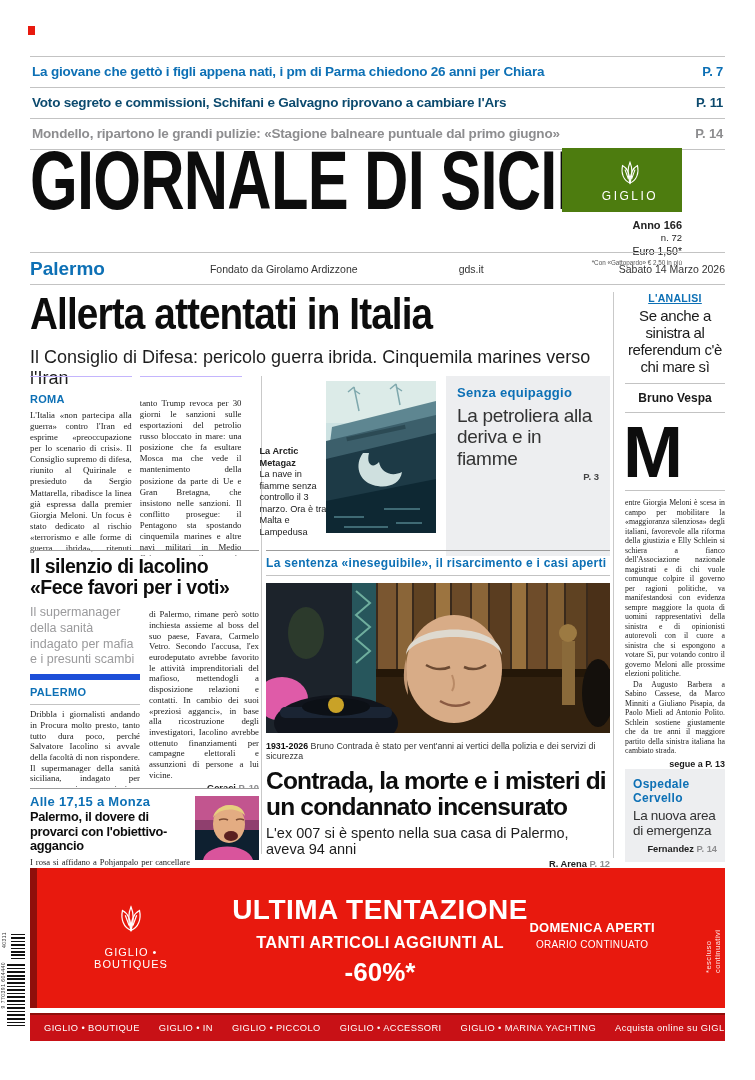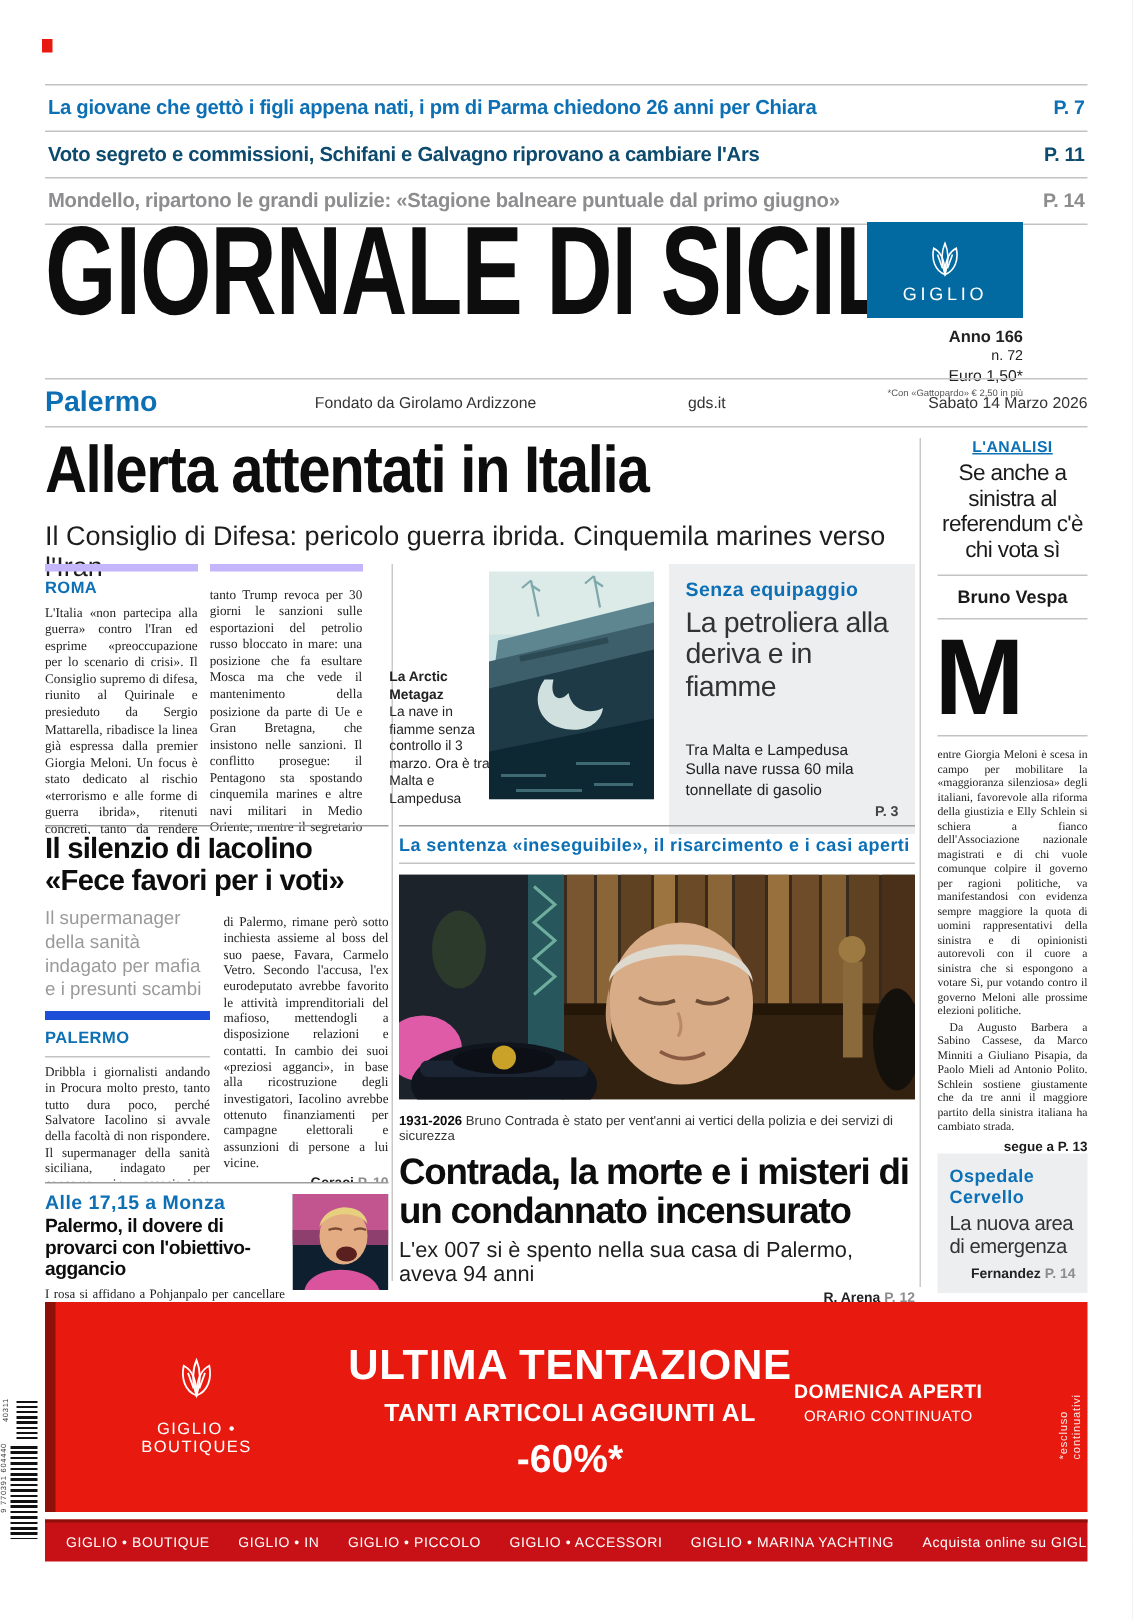--- a/index.html
+++ b/index.html
@@ -14,22 +14,22 @@
          border-top:1px solid #c3c3c3;padding:7px 2px 8px 2px;
          font-weight:bold;font-size:13.5px;letter-spacing:-0.2px;}
   .strip:last-child{border-bottom:1px solid #c3c3c3;}
   .c-blue{color:#0d70b5;} .c-black{color:#0c4a6e;} .c-gray{color:#8d8d8f;}
   .strip .pg{font-size:13px;white-space:nowrap;margin-left:12px;}
 
   
   .masthead{position:absolute;left:30px;right:30px;top:146px;height:104px;}
   .mast-title{font-size:84px;font-weight:bold;letter-spacing:-1px;line-height:0.82;
               transform:scaleX(0.73);transform-origin:left top;white-space:nowrap;color:#0d0d0d;}
-  .giglio-box{position:absolute;right:43px;top:2px;width:104px;height:64px;background:#0369a1;
-              display:flex;flex-direction:column;align-items:center;justify-content:center;color:#fff;}
+  .giglio-box{position:absolute;right:43px;top:2px;width:104px;height:64px;background:#4d7c0f;
+              display:flex;flex-direction:column;align-items:center;justify-content:center;color:#fff;padding-left:16px;}
   .giglio-box .brand{font-size:12px;letter-spacing:2.5px;margin-top:1px;}
   .anno-block{position:absolute;right:43px;top:72px;text-align:right;line-height:1.3;color:#222;}
   .anno-block .a1{font-weight:bold;font-size:11px;}
   .anno-block .a2{font-size:9.5px;}
   .anno-block .a3{font-size:10.5px;}
   .anno-block .a4{font-size:6.3px;color:#555;margin-top:1px;}
 
   
   .dateline{position:absolute;left:30px;right:30px;top:252px;height:31px;
             border-top:1px solid #c3c3c3;border-bottom:1px solid #c3c3c3;
@@ -40,21 +40,21 @@
 
   
   .lead-hl{position:absolute;left:30px;top:289px;font-size:44px;font-weight:bold;
            letter-spacing:-1px;transform:scaleX(0.88);transform-origin:left top;
            white-space:nowrap;color:#0d0d0d;}
   .lead-sub{position:absolute;left:30px;top:347px;width:580px;font-size:18px;color:#1d1d1d;}
   .vline-mid{position:absolute;left:261px;top:376px;height:478px;width:1px;background:#c9c9c9;}
   .vline-right{position:absolute;left:613px;top:292px;height:566px;width:1px;background:#c9c9c9;}
 
   .lead-row{position:absolute;left:30px;top:376px;width:580px;height:180px;display:flex;overflow:hidden;}
-  .lead-col{width:106px;border-top:5px solid #c4b5fd;padding-top:5px;}
+  .lead-col{width:106px;border-top:1px solid #c4b5fd;padding-top:16px;}
   .lead-col.second{margin-left:8px;}
   .kicker{color:#0d70b5;font-weight:bold;font-size:11px;letter-spacing:0.3px;}
   .bodytext{font-size:8.8px;line-height:1.26;text-align:justify;color:#222;}
   .lead-col .bodytext{margin-top:5px;}
 
   .ship-block{position:relative;width:188px;margin-left:16px;}
   .ship-photo{position:absolute;right:2px;top:5px;width:110px;height:152px;}
   .ship-cap{position:absolute;left:2px;bottom:18px;width:72px;font-size:9.2px;line-height:1.25;color:#222;}
   .ship-cap b{font-size:9.2px;}
 
@@ -223,24 +223,20 @@
       </svg>
       <div class="ship-cap">
         <b>La Arctic Metagaz</b><br>
         <span>La nave in fiamme senza controllo il 3 marzo. Ora è tra Malta e Lampedusa</span>
       </div>
     </div>
 
     <div class="tanker-box graybox">
       <div class="kicker">Senza equipaggio</div>
       <div class="box-hl">La petroliera alla deriva e in fiamme</div>
-      <div class="dek">
-        <span>Tra Malta e Lampedusa</span><br>
-        <span>Sulla nave russa 60 mila tonnellate di gasolio</span>
-      </div>
       <div class="pg">P. 3</div>
     </div>
   </div>
 
   <div class="iacolino">
     <div class="iac-hl">Il silenzio di Iacolino «Fece favori per i voti»</div>
     <div class="iac-cols">
       <div class="iac-left">
         <div class="iac-dek">Il supermanager della sanità indagato per mafia e i presunti scambi</div>
         <div class="iac-kicker kicker">PALERMO</div>
@@ -320,21 +316,21 @@
       <path d="M8 64 C12 46 52 46 58 64 Z" fill="#d9549c"></path>
       <ellipse cx="34" cy="28" rx="16" ry="19" fill="#e3ac82"></ellipse>
       <path d="M18 22 C20 6 48 4 50 20 C44 11 24 11 18 22Z" fill="#e6cf7e"></path>
       <path d="M24 24 q5 -2 9 0 M41 24 q4 -2 8 0" stroke="#7a4a33" stroke-width="1.5" fill="none"></path>
       <ellipse cx="36" cy="40" rx="7" ry="5" fill="#5a1f1f"></ellipse>
     </svg>
   </div>
 
   <div class="rightcol">
     <div class="an-kicker kicker">L'ANALISI</div>
-    <div class="an-hl">Se anche a sinistra al referendum c'è chi vota sì</div>
+    <div class="an-hl">Se anche a sinistra al referendum c'è chi mare sì</div>
     <div class="an-rule"></div>
     <div class="an-byline">Bruno Vespa</div>
     <div class="an-rule"></div>
     <div class="an-drop">M</div>
     <div class="an-rule"></div>
     <div class="an-body serif">entre Giorgia Meloni è scesa in campo per mobilitare la «maggioranza silenziosa» degli italiani, favorevole alla riforma della giustizia e Elly Schlein si schiera a fianco dell'Associazione nazionale magistrati e di chi vuole comunque colpire il governo per ragioni politiche, va manifestandosi con evidenza sempre maggiore la quota di uomini rappresentativi della sinistra e di opinionisti autorevoli con il cuore a sinistra che si espongono a votare Sì, pur votando contro il governo Meloni alle prossime elezioni politiche.</div>
     <div class="an-body serif p2">Da Augusto Barbera a Sabino Cassese, da Marco Minniti a Giuliano Pisapia, da Paolo Mieli ad Antonio Polito. Schlein sostiene giustamente che da tre anni il maggiore partito della sinistra italiana ha cambiato strada.</div>
     <div class="an-more">segue a P. 13</div>
     <div class="cervello-box graybox">
       <div class="kicker">Ospedale Cervello</div>

